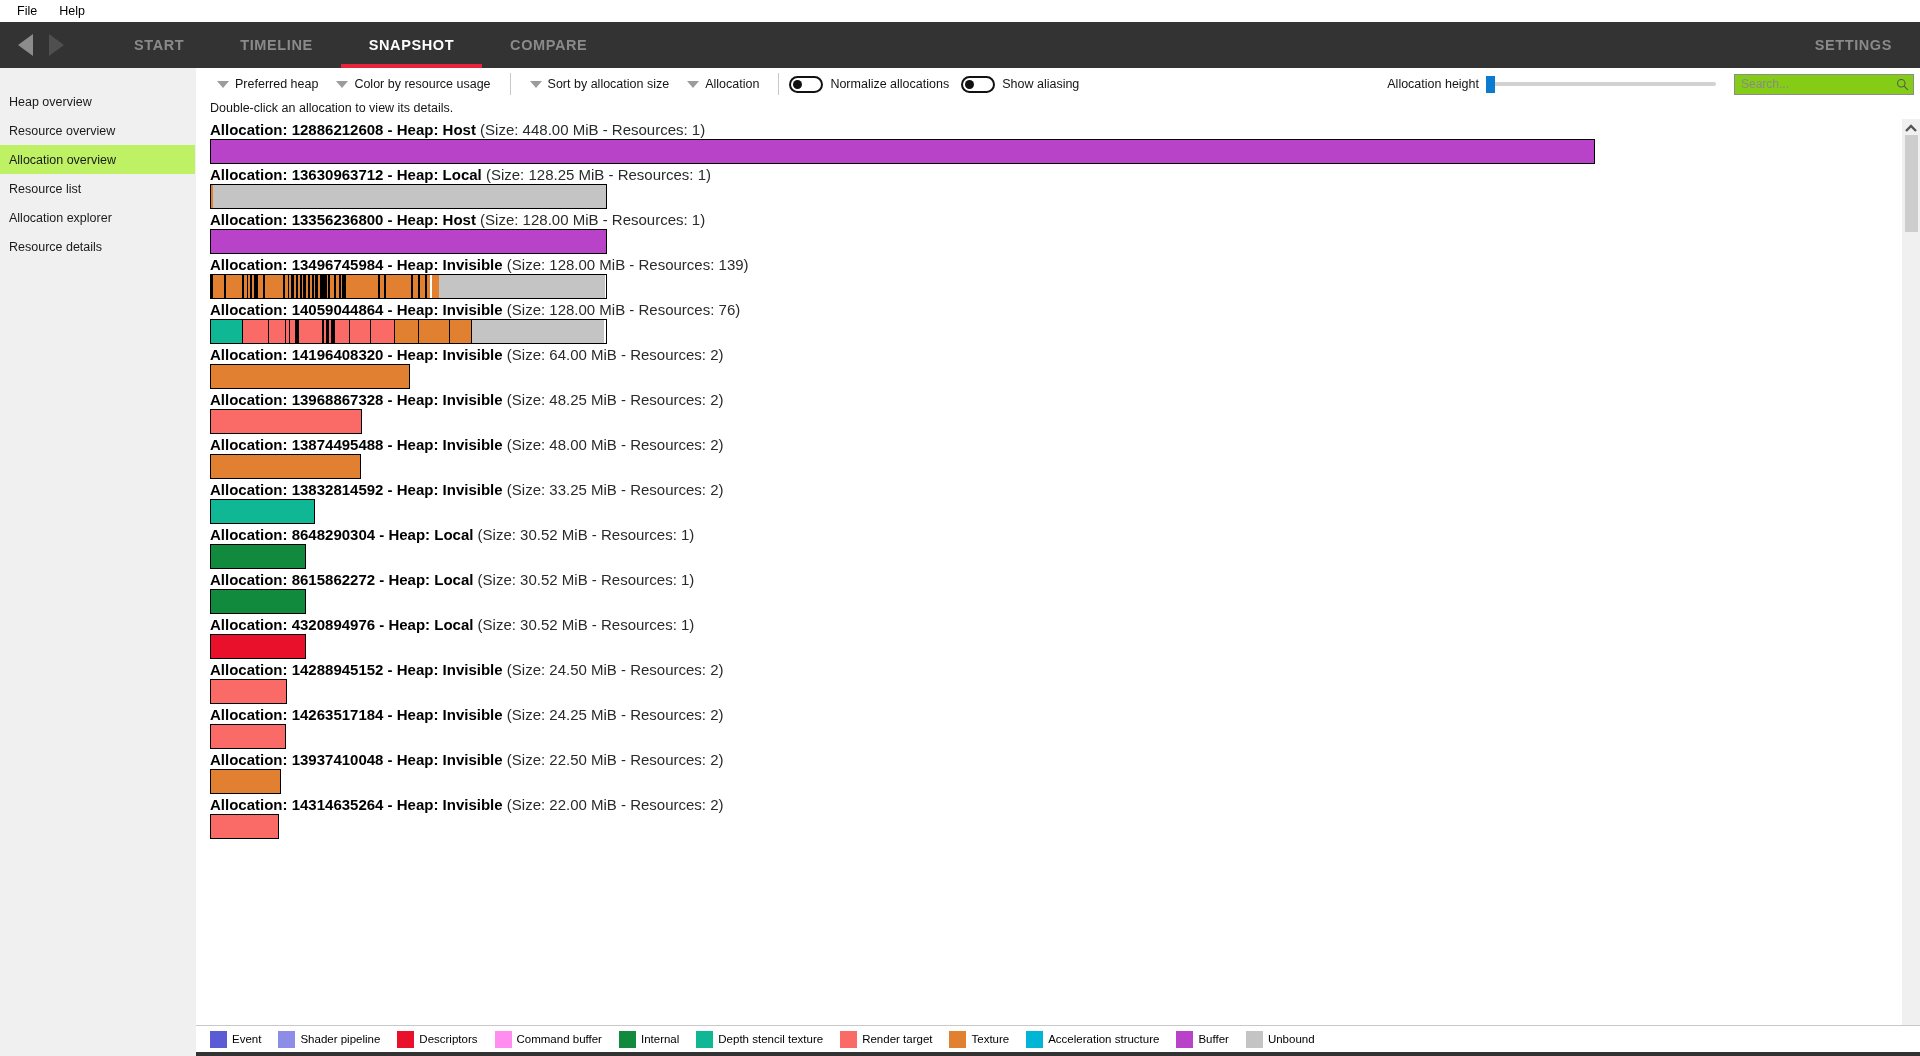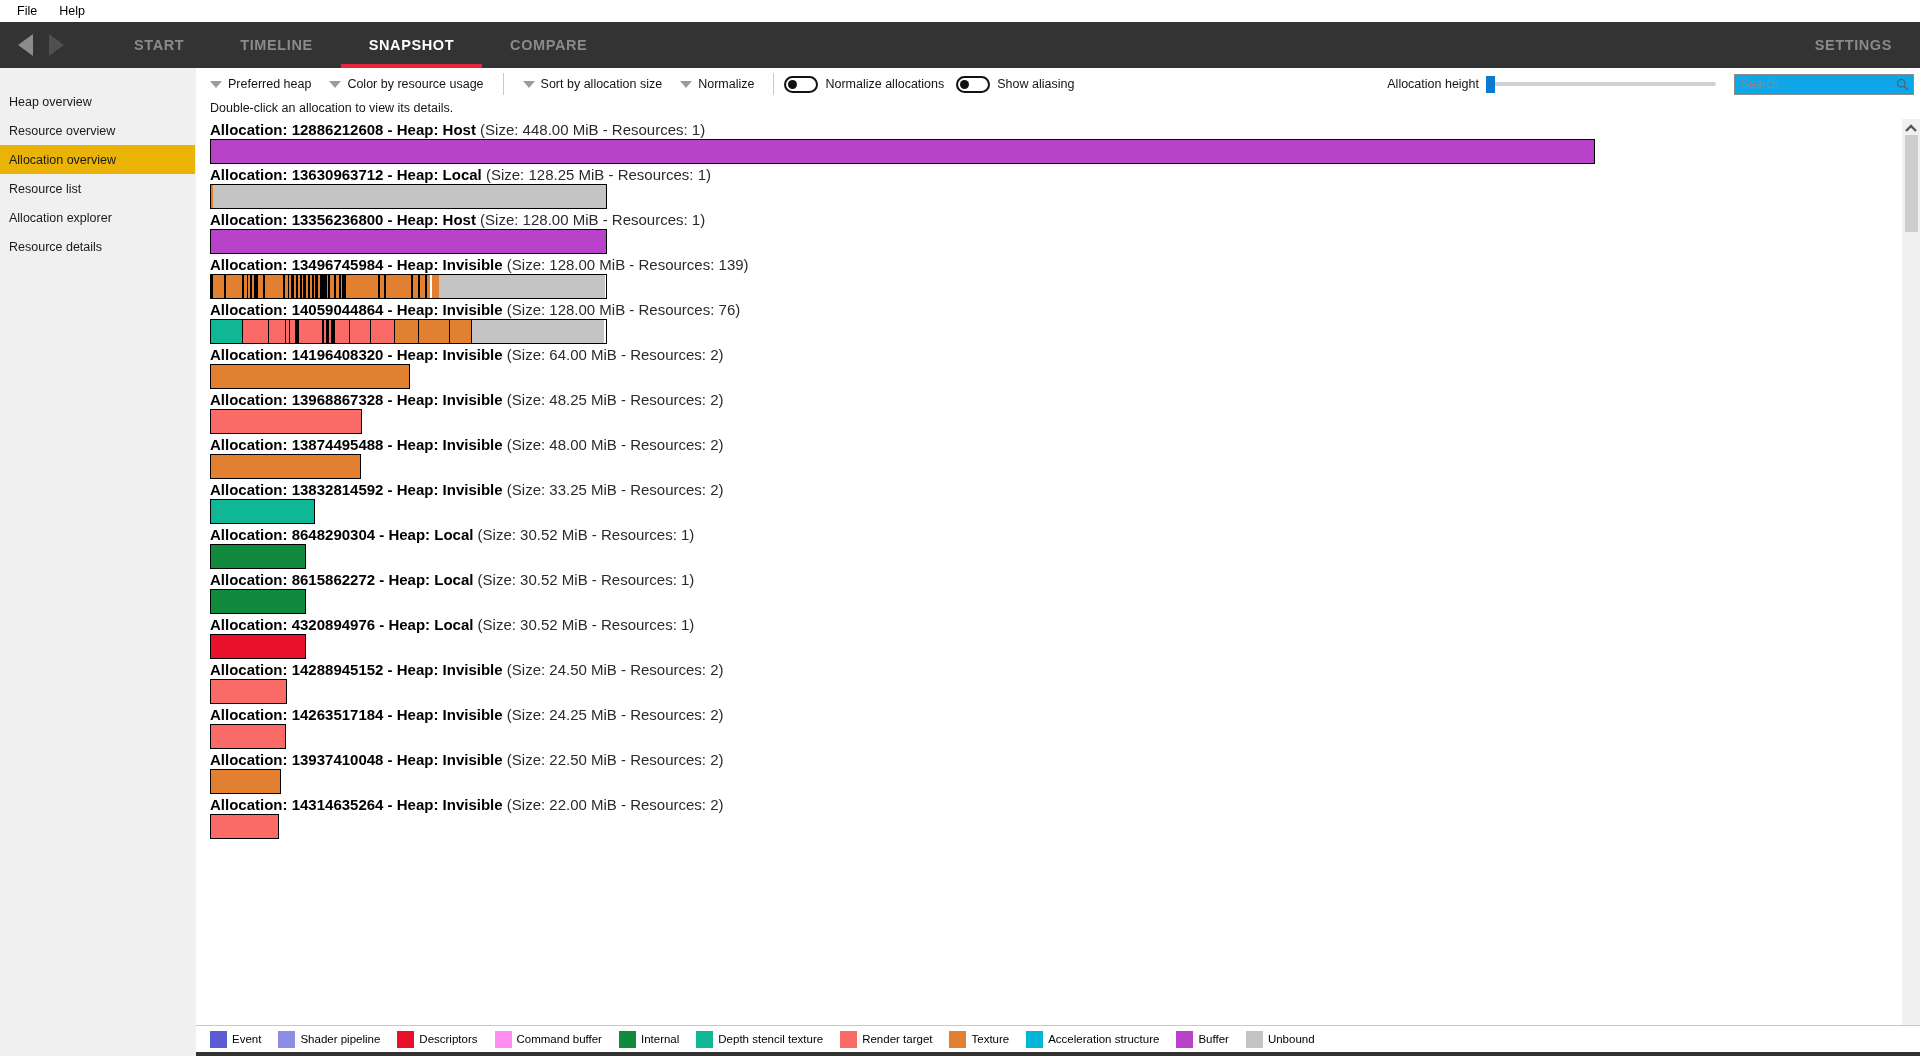--- a/index.html
+++ b/index.html
@@ -89,21 +89,21 @@
   }
   .side-items { padding-top: 19px; }
   .side-item {
     height: 29px;
     display: flex; align-items: center;
     padding-left: 9px;
     font-size: 12.5px;
     color: #1a1a1a;
     cursor: pointer;
   }
-  .side-item.active { background: #eab308; }
+  .side-item.active { background: #bef264; }
   .side-spacer { flex: 1; }
   .side-status {
     padding: 6px 8px 8px 8px;
     font-size: 12px;
     color: #1a1a1a;
     border-top: 0;
   }
   .side-status .line1 { margin-bottom: 3px; padding-left: 3px; }
   .side-status .line2 { display: flex; align-items: center; gap: 5px; }
   .caret-up {
@@ -115,21 +115,21 @@
   }
 
   
   .main { flex: 1; display: flex; flex-direction: column; min-width: 0; background: #fff; }
 
   
   .toolbar {
     height: 32px;
     display: flex;
     align-items: center;
-    padding: 0 6px 0 5px;
+    padding: 0 6px 0 12px;
     gap: 0;
     font-size: 12.5px;
     color: #141414;
     flex: 0 0 auto;
   }
   .tb-item {
     display: flex; align-items: center; gap: 6px;
     padding: 0 9px;
     cursor: pointer;
     white-space: nowrap;
@@ -177,21 +177,21 @@
     height: 4px; background: #d2d2d2; border-radius: 2px;
   }
   .slider .handle {
     position: absolute; left: 0;
     width: 9px; height: 17px;
     background: #0a7bd0;
   }
   .searchbox {
     width: 180px; height: 21px;
     border: 1px solid #8c8c8c;
-    background: #0ea5e9;
+    background: #84cc16;
     display: flex; align-items: center;
     padding: 0 4px 0 6px;
     flex: 0 0 auto;
   }
   .searchbox input {
     flex: 1; border: none; outline: none;
     font-size: 12px;
     font-family: "Liberation Sans", sans-serif;
     color: #222;
     background: transparent;
@@ -337,21 +337,21 @@
         <span class="chev"></span>
         <span>Color by resource usage</span>
       </div>
       <div class="tb-sep"></div>
       <div class="tb-item">
         <span class="chev"></span>
         <span>Sort by allocation size</span>
       </div>
       <div class="tb-item">
         <span class="chev"></span>
-        <span>Normalize</span>
+        <span>Allocation</span>
       </div>
       <div class="tb-sep"></div>
       <div class="tb-toggle-group">
         <div class="toggle">
             <span class="knob"></span>
           </div>
         <span>Normalize allocations</span>
       </div>
       <div class="tb-toggle-group">
         <div class="toggle">

